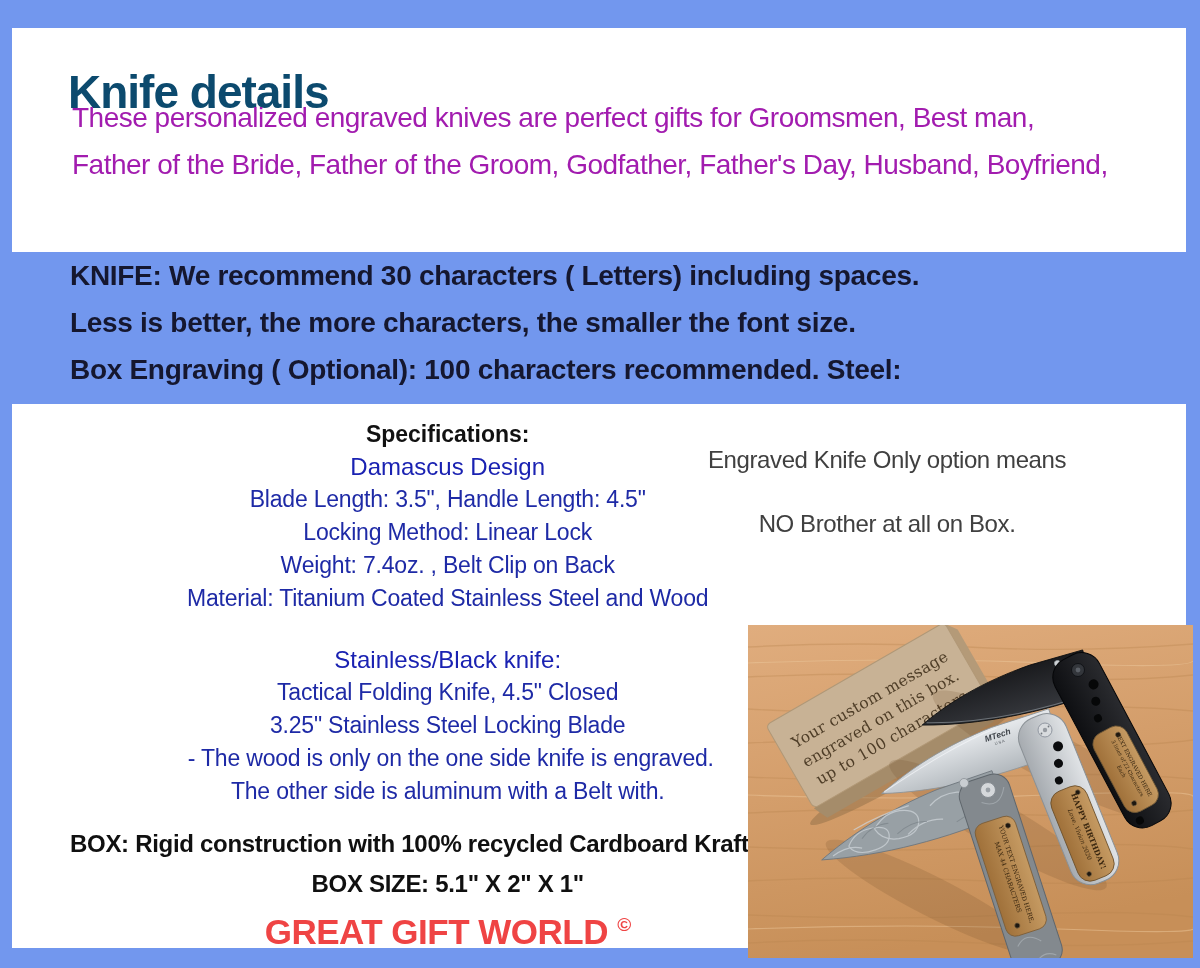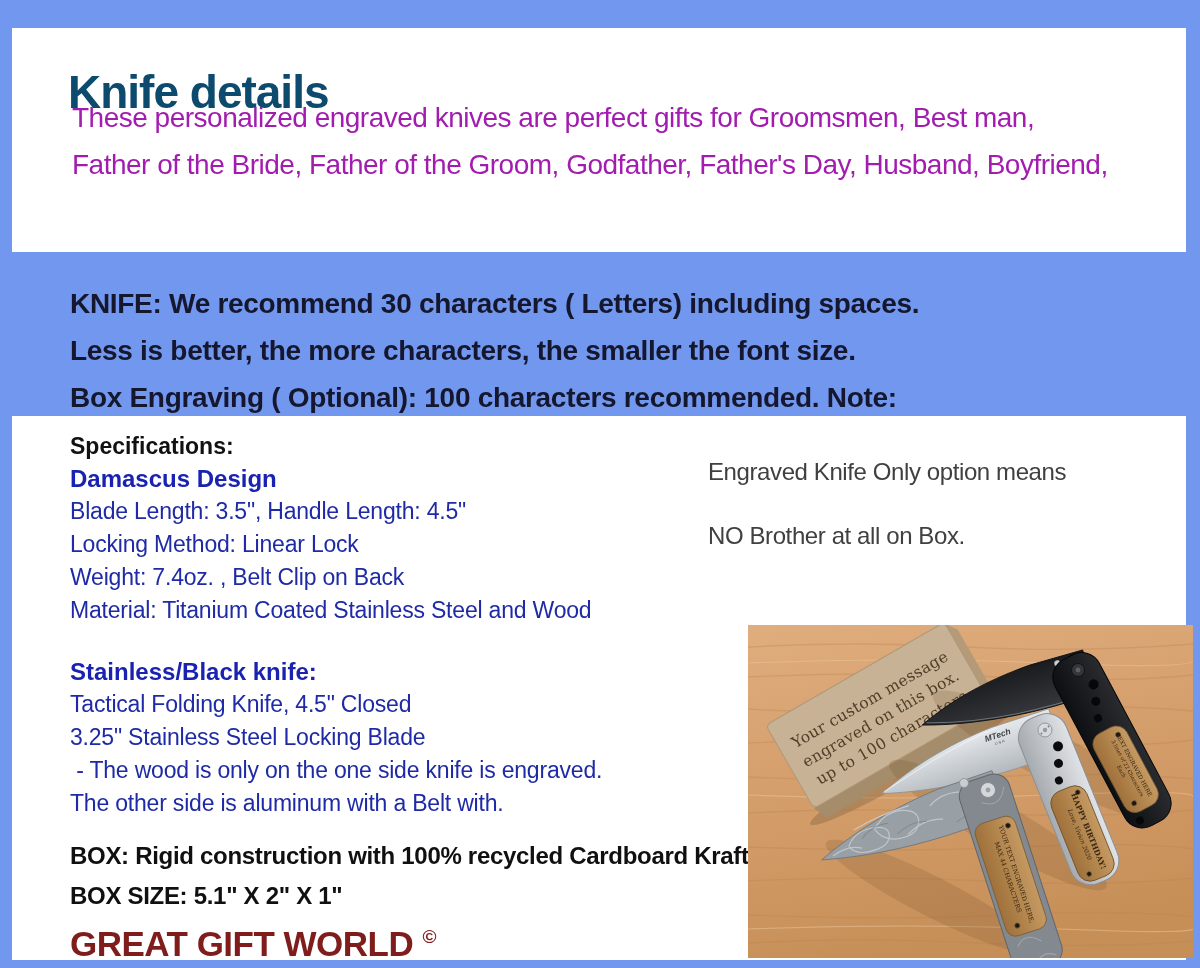--- a/index.html
+++ b/index.html
@@ -1,37 +1,37 @@
 <!DOCTYPE html>
 <html><head>
 <meta charset="utf-8">
 <style>
   html,body{margin:0;padding:0;background:#7297ee;}
   .page{position:relative;width:1200px;height:968px;background:#7297ee;
         font-family:"Liberation Sans",sans-serif;overflow:hidden;}
   .panel{position:absolute;background:#ffffff;}
   .panel.top{left:12px;top:28px;width:1174px;height:224px;}
-  .panel.bottom{left:12px;top:416px;width:1174px;height:544px;}
+  .panel.bottom{left:12px;top:404px;width:1174px;height:544px;text-align:center;}
   .title{position:absolute;left:56px;top:6px;font-size:46px;font-weight:bold;
          color:#0c4a6e;letter-spacing:-1px;}
   .desc{position:absolute;left:60px;top:66px;font-size:28px;line-height:47px;
         color:#a21caf;letter-spacing:-0.5px;}
   .desc div{white-space:pre;}
   .band{position:absolute;left:12px;top:252px;width:1174px;height:156px;
-        box-sizing:border-box;padding:28px 0 0 58px;font-size:28px;font-weight:bold;
+        box-sizing:border-box;padding:0 0 0 58px;font-size:28px;font-weight:bold;
         color:#15172f;line-height:47px;letter-spacing:-0.3px;}
   .band div{white-space:pre;}
   .specs{position:absolute;left:58px;top:14px;}
   .spec-h{font-size:23px;font-weight:bold;color:#111111;line-height:32px;}
-  .sub-h{font-size:24px;font-weight:bold;color:#1a22b2;line-height:33px;}
+  .sub-h{font-size:24px;font-weight:normal;color:#1a22b2;line-height:33px;}
   .spec-line{font-size:23px;color:#1e2aa6;line-height:33px;white-space:pre;letter-spacing:-0.2px;}
   .gap-lg{height:28px;} 
   .box-line{font-size:24px;font-weight:bold;color:#101010;line-height:40px;letter-spacing:-0.3px;}
   .box-line.first{margin-top:16px;}
-  .brand{margin-top:8px;font-size:35px;font-weight:bold;color:#7f1d1d;letter-spacing:-0.5px;}
+  .brand{margin-top:8px;font-size:35px;font-weight:bold;color:#ef4444;letter-spacing:-0.5px;}
   .brand sup{font-size:19px;vertical-align:super;font-weight:bold;}
   .right-note{position:absolute;left:696px;top:24px;font-size:24px;font-weight:normal;
               color:#404040;letter-spacing:-0.4px;}
   .right-note div{line-height:64px;white-space:pre;}
   .photo{position:absolute;left:748px;top:625px;width:445px;height:333px;}
 </style>
 </head>
 <body>
 
 <div class="page">
@@ -40,21 +40,21 @@
     <h1 class="title">Knife details</h1>
     <div class="desc">
       <div>These personalized engraved knives are perfect gifts for Groomsmen, Best man,</div>
       <div>Father of the Bride, Father of the Groom, Godfather, Father's Day, Husband, Boyfriend,</div>
     </div>
   </section>
 
   <section class="band">
     <div>KNIFE: We recommend 30 characters ( Letters) including spaces.</div>
     <div>Less is better, the more characters, the smaller the font size.</div>
-    <div>Box Engraving ( Optional): 100 characters recommended. Note:</div>
+    <div>Box Engraving ( Optional): 100 characters recommended. Steel:</div>
   </section>
 
   <section class="panel bottom">
     <div class="specs">
       <div class="spec-h">Specifications:</div>
       <div class="sub-h">Damascus Design</div>
       <div class="spec-line">Blade Length: 3.5", Handle Length: 4.5"</div>
       <div class="spec-line">Locking Method: Linear Lock</div>
       <div class="spec-line">Weight: 7.4oz. , Belt Clip on Back</div>
       <div class="spec-line">Material: Titanium Coated Stainless Steel and Wood</div>

